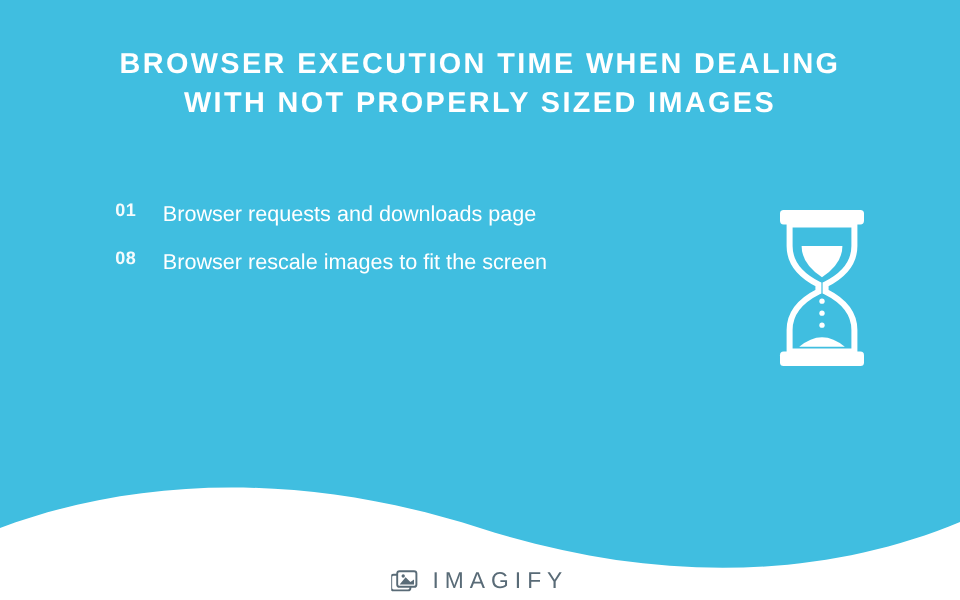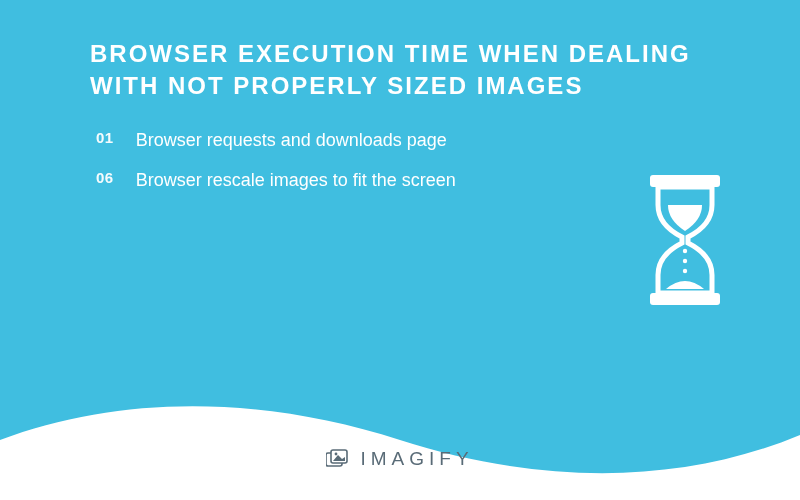--- a/index.html
+++ b/index.html
@@ -1,37 +1,37 @@
 <!DOCTYPE html>
 <html><head>
 <meta charset="utf-8">
 <style>
 *{margin:0;padding:0;box-sizing:border-box}
 body{width:800px;height:500px;background:#40bee0;position:relative;overflow:hidden;font-family:Arial,Helvetica,sans-serif}
-.title{color:#fff;font-size:24px;font-weight:700;letter-spacing:2px;padding:38px 90px 0;line-height:1.35}
-.list{margin:24px 0 0 96px;width:435px}
+.title{text-align:center;color:#fff;font-size:24px;font-weight:700;letter-spacing:2px;padding:38px 90px 0;line-height:1.35}
+.list{margin:62px 0 0 96px;width:435px}
 .item{display:flex;align-items:flex-start;margin-bottom:14px;color:#fff}
 .num{font-size:15px;font-weight:600;margin-right:22px;line-height:1.5;opacity:.95;letter-spacing:.5px}
 .txt{font-size:18px;line-height:1.45}
 .hourglass{position:absolute;right:70px;top:175px}
 .wave{position:absolute;bottom:0;left:0;width:800px;height:110px}
-.brand{position:absolute;bottom:30px;left:0;width:100%;text-align:center;color:#596b77;font-size:19px;letter-spacing:5px;z-index:3;display:flex;justify-content:center;align-items:center;gap:10px}
+.brand{position:absolute;bottom:4px;left:0;width:100%;text-align:center;color:#596b77;font-size:19px;letter-spacing:5px;z-index:3;display:flex;justify-content:center;align-items:center;gap:10px}
 </style>
 </head>
 <body>
 
 <h1 class="title">BROWSER EXECUTION TIME WHEN DEALING WITH NOT PROPERLY SIZED IMAGES</h1>
 
 <div class="list">
   <div class="item">
     <span class="num">01</span>
     <span class="txt">Browser requests and downloads page</span>
   </div>
   <div class="item">
-    <span class="num">06</span>
+    <span class="num">08</span>
     <span class="txt">Browser rescale images to fit the screen</span>
   </div>
 </div>
 
 <svg class="hourglass" width="90" height="130" viewBox="0 0 90 130">
   <g fill="#fff">
     <rect x="10" y="0" width="70" height="12" rx="3"></rect>
     <rect x="10" y="118" width="70" height="12" rx="3"></rect>
     <path d="M18 12 L72 12 L72 30 Q72 50 48 62 L48 68 Q72 80 72 100 L72 118 L18 118 L18 100 Q18 80 42 68 L42 62 Q18 50 18 30 Z" fill="none" stroke="#fff" stroke-width="5"></path>
     <path d="M28 30 Q28 45 45 56 Q62 45 62 30 Z"></path>

